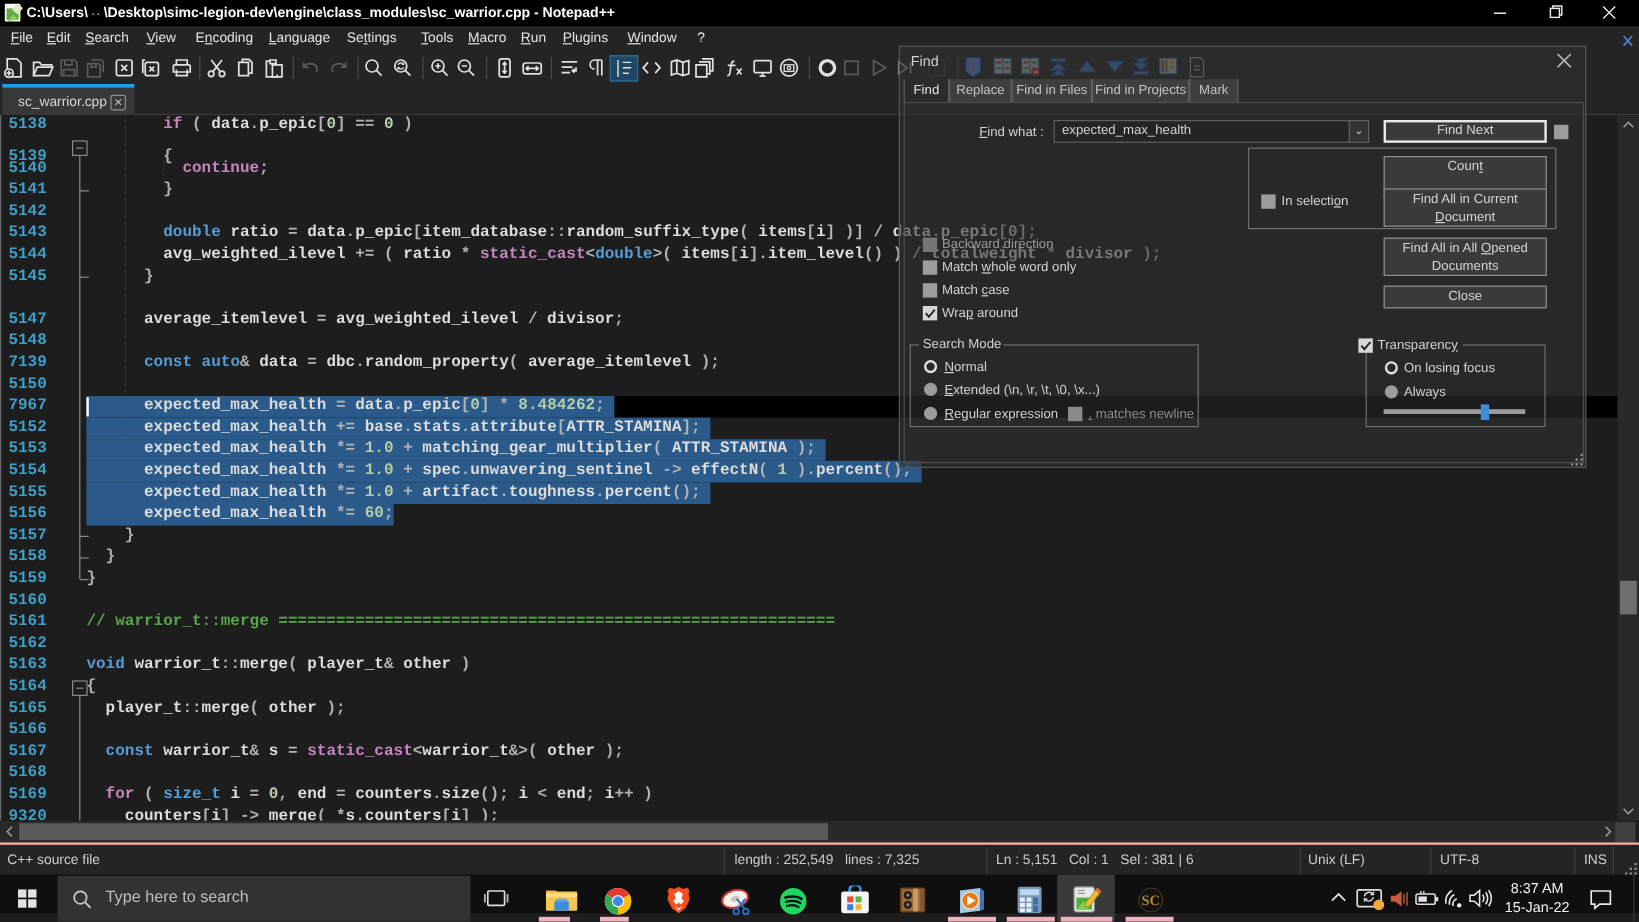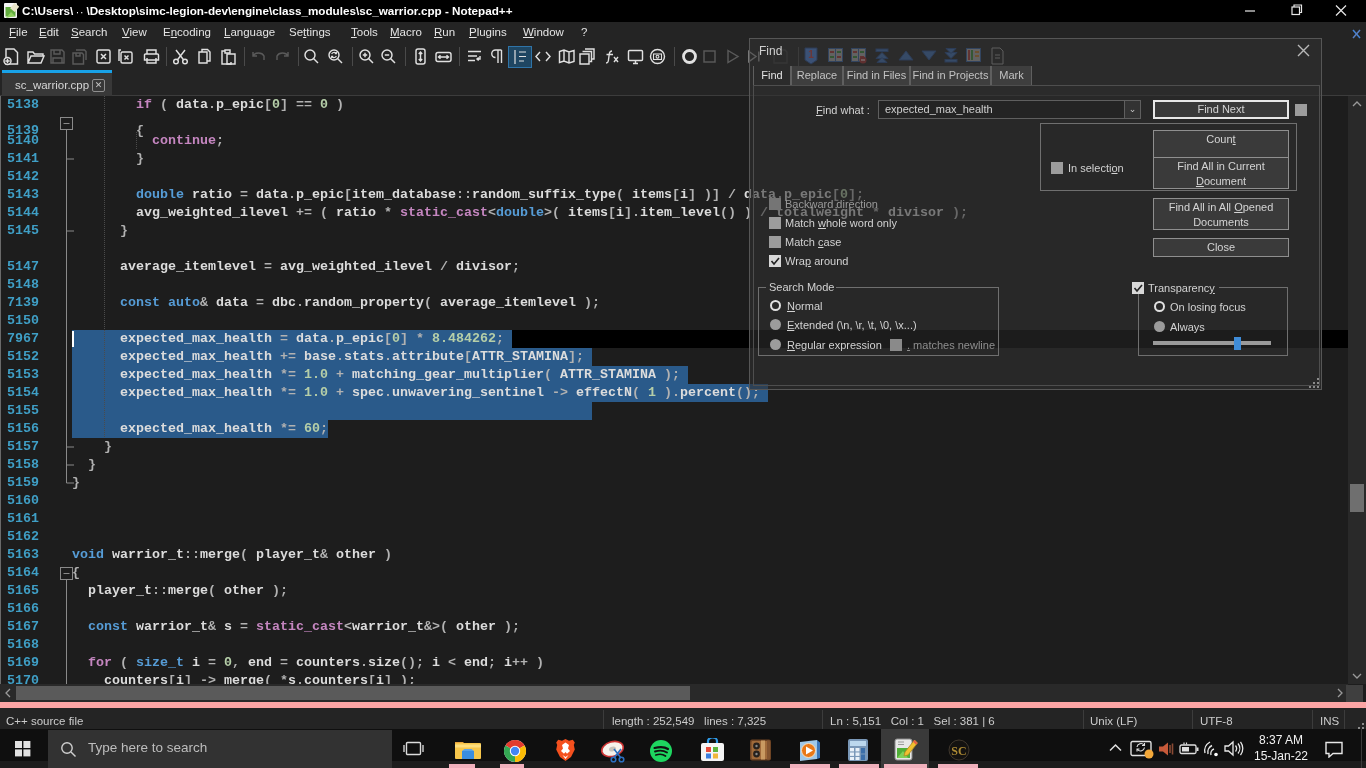--- a/index.html
+++ b/index.html
@@ -20,21 +20,21 @@
 .k{color:#569CD6} .c{color:#C586C0} .n{color:#B5CEA8} .m{color:#57A64A} .o{color:#b2b2b2}
 .sel{position:absolute;left:72px;height:18px;background:#2a5a8a}
 #curline{position:absolute;left:74px;top:234px;width:1274px;height:18px;background:#000}
 #caret{position:absolute;left:72px;top:235px;width:2px;height:16px;background:#fff}
 .ig{position:absolute;width:1px;background-image:linear-gradient(#4b4b4b 1px,transparent 1px);background-size:1px 2px}
 #vs{position:absolute;left:1348px;top:96px;width:18px;height:588px;background:#292929}
 #vs .th{position:absolute;left:2px;top:388px;width:14px;height:28px;background:#6f6f6f}
 #hs{position:absolute;left:0;top:684px;width:1348px;height:18px;background:#292929}
 #hs .th{position:absolute;left:16px;top:2px;width:674px;height:14px;background:#5a5a5a}
 #corner{position:absolute;left:1346px;top:685px;width:17px;height:17px;background:#3f3f3f}
-#status{position:absolute;left:0;top:702px;width:1366px;height:27px;background:#242424;border-top:6px solid #fca5a5;color:#cccccc;font-size:11.5px}
+#status{position:absolute;left:0;top:702px;width:1366px;height:27px;background:#242424;border-top:2px solid #fca5a5;color:#cccccc;font-size:11.5px}
 #status span{position:absolute;top:7px}
 .ssep{position:absolute;top:2px;width:1px;height:23px;background:#3c3c3c}
 #dlg{position:absolute;left:749px;top:38px;width:573px;height:352px;background:rgba(48,48,48,0.58);border:1px solid #565656;font-size:11px;color:#d2d2d2}
 #dlg .b{position:absolute;background:#3a3a3a;border:1px solid #8f8f8f;color:#d4d4d4;text-align:center;font-size:11px}
 #dlg .cb{position:absolute;width:12px;height:12px;background:#9c9c9c}
 #dlg .rad{position:absolute;width:11px;height:11px;border-radius:50%}
 #dlg .lbl{position:absolute;white-space:nowrap}
 #dlg .tab{position:absolute;top:27px;height:19px;border-left:1px solid #5f5f5f;border-right:1px solid #5f5f5f;text-align:center;line-height:19px;white-space:nowrap}
 .fl{position:absolute;background:#6f6f6f}
 #task{position:absolute;left:0;top:729px;width:1366px;height:32px;background:#0f0f0f}
@@ -302,36 +302,36 @@
 <div class="r" style="top:108px"><span class="ln">5144</span><span class="cd">        avg_weighted_ilevel <i class="o">+=</i> <i class="o">(</i> ratio <i class="o">*</i> <i class="c">static_cast</i><i class="o">&lt;</i><i class="k">double</i><i class="o">&gt;(</i> items<i class="o">[</i>i<i class="o">].</i>item_level<i class="o">()</i> <i class="o">)</i> <i class="o">/</i> totalweight <i class="o">*</i> divisor <i class="o">);</i></span></div>
 <div class="r" style="top:126px"><span class="ln">5145</span><span class="cd">      <i class="o">}</i></span></div>
 <div class="r" style="top:162px"><span class="ln">5147</span><span class="cd">      average_itemlevel <i class="o">=</i> avg_weighted_ilevel <i class="o">/</i> divisor<i class="o">;</i></span></div>
 <div class="r" style="top:180px"><span class="ln">5148</span><span class="cd"></span></div>
 <div class="r" style="top:198px"><span class="ln">7139</span><span class="cd">      <i class="k">const</i> <i class="k">auto</i><i class="o">&amp;</i> data <i class="o">=</i> dbc<i class="o">.</i>random_property<i class="o">(</i> average_itemlevel <i class="o">);</i></span></div>
 <div class="r" style="top:216px"><span class="ln">5150</span><span class="cd"></span></div>
 <div class="r" style="top:234px"><span class="ln">7967</span><span class="cd">      expected_max_health <i class="o">=</i> data<i class="o">.</i>p_epic<i class="o">[</i><i class="n">0</i><i class="o">]</i> <i class="o">*</i> <i class="n">8.484262</i><i class="o">;</i></span></div>
 <div class="r" style="top:252px"><span class="ln">5152</span><span class="cd">      expected_max_health <i class="o">+=</i> base<i class="o">.</i>stats<i class="o">.</i>attribute<i class="o">[</i>ATTR_STAMINA<i class="o">];</i></span></div>
 <div class="r" style="top:270px"><span class="ln">5153</span><span class="cd">      expected_max_health <i class="o">*=</i> <i class="n">1.0</i> <i class="o">+</i> matching_gear_multiplier<i class="o">(</i> ATTR_STAMINA <i class="o">);</i></span></div>
 <div class="r" style="top:288px"><span class="ln">5154</span><span class="cd">      expected_max_health <i class="o">*=</i> <i class="n">1.0</i> <i class="o">+</i> spec<i class="o">.</i>unwavering_sentinel <i class="o">-&gt;</i> effectN<i class="o">(</i> <i class="n">1</i> <i class="o">).</i>percent<i class="o">();</i></span></div>
-<div class="r" style="top:306px"><span class="ln">5155</span></div>
+<div class="r" style="top:306px"><span class="ln">5155</span><span class="cd">      expected_max_health <i class="o">*=</i> <i class="n">1.0</i> <i class="o">+</i> artifact<i class="o">.</i>toughness<i class="o">.</i>percent<i class="o">();</i></span></div>
 <div class="r" style="top:324px"><span class="ln">5156</span><span class="cd">      expected_max_health <i class="o">*=</i> <i class="n">60</i><i class="o">;</i></span></div>
 <div class="r" style="top:342px"><span class="ln">5157</span><span class="cd">    <i class="o">}</i></span></div>
 <div class="r" style="top:360px"><span class="ln">5158</span><span class="cd">  <i class="o">}</i></span></div>
 <div class="r" style="top:378px"><span class="ln">5159</span><span class="cd"><i class="o">}</i></span></div>
 <div class="r" style="top:396px"><span class="ln">5160</span><span class="cd"></span></div>
-<div class="r" style="top:414px"><span class="ln">5161</span></div>
+<div class="r" style="top:414px"><span class="ln">5161</span><span class="cd"><i class="m">// warrior_t::merge ==========================================================</i></span></div>
 <div class="r" style="top:432px"><span class="ln">5162</span><span class="cd"></span></div>
 <div class="r" style="top:450px"><span class="ln">5163</span><span class="cd"><i class="k">void</i> warrior_t<i class="o">::</i>merge<i class="o">(</i> player_t<i class="o">&amp;</i> other <i class="o">)</i></span></div>
 <div class="r" style="top:468px"><span class="ln">5164</span><span class="cd"><i class="o">{</i></span></div>
 <div class="r" style="top:486px"><span class="ln">5165</span><span class="cd">  player_t<i class="o">::</i>merge<i class="o">(</i> other <i class="o">);</i></span></div>
 <div class="r" style="top:504px"><span class="ln">5166</span><span class="cd"></span></div>
 <div class="r" style="top:522px"><span class="ln">5167</span><span class="cd">  <i class="k">const</i> warrior_t<i class="o">&amp;</i> s <i class="o">=</i> <i class="c">static_cast</i><i class="o">&lt;</i>warrior_t<i class="o">&amp;&gt;(</i> other <i class="o">);</i></span></div>
 <div class="r" style="top:540px"><span class="ln">5168</span><span class="cd"></span></div>
 <div class="r" style="top:558px"><span class="ln">5169</span><span class="cd">  <i class="c">for</i> <i class="o">(</i> <i class="k">size_t</i> i <i class="o">=</i> <i class="n">0</i><i class="o">,</i> end <i class="o">=</i> counters<i class="o">.</i>size<i class="o">();</i> i <i class="o">&lt;</i> end<i class="o">;</i> i<i class="o">++</i> <i class="o">)</i></span></div>
-<div class="r" style="top:576px"><span class="ln">5170</span><span class="cd">    counters<i class="o">[</i>i<i class="o">]</i> <i class="o">-&gt;</i> merge<i class="o">(</i> <i class="o">*</i>s<i class="o">.</i>counters<i class="o">[</i>i<i class="o">]</i> <i class="o">);</i></span></div>
+<div class="r" style="top:576px"><span class="ln">9320</span><span class="cd">    counters<i class="o">[</i>i<i class="o">]</i> <i class="o">-&gt;</i> merge<i class="o">(</i> <i class="o">*</i>s<i class="o">.</i>counters<i class="o">[</i>i<i class="o">]</i> <i class="o">);</i></span></div>
 </div>
 <div id="vs">
     <svg class="abs" style="left:3px;top:4px" width="12" height="8">
       <path d="M2 6 L6 2 L10 6" stroke="#9a9a9a" fill="none" stroke-width="1.3"></path>
     </svg>
     <svg class="abs" style="left:3px;top:576px" width="12" height="8">
       <path d="M2 2 L6 6 L10 2" stroke="#9a9a9a" fill="none" stroke-width="1.3"></path>
     </svg>
     <div class="th"></div>
   </div>

